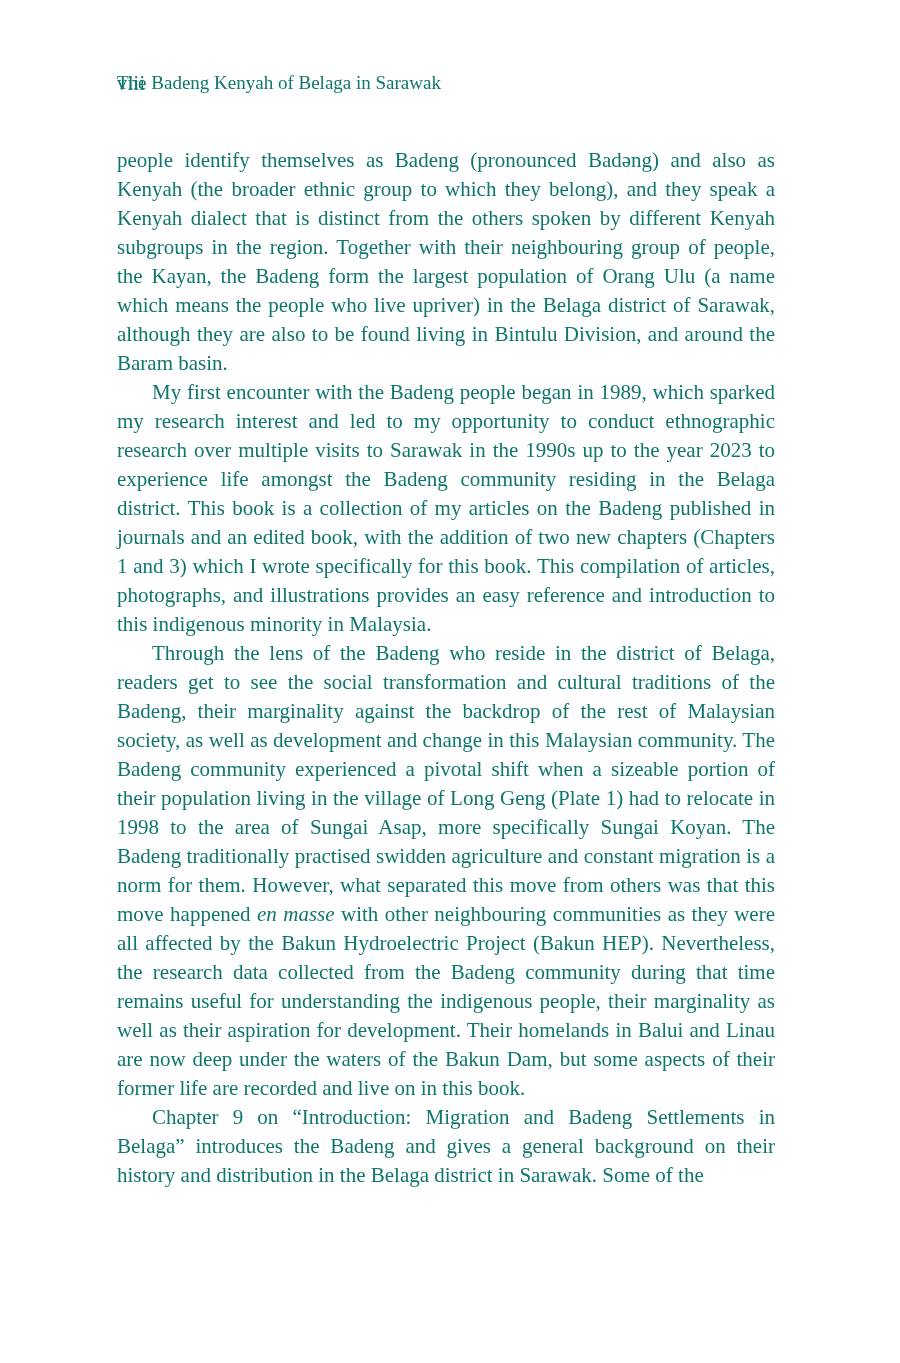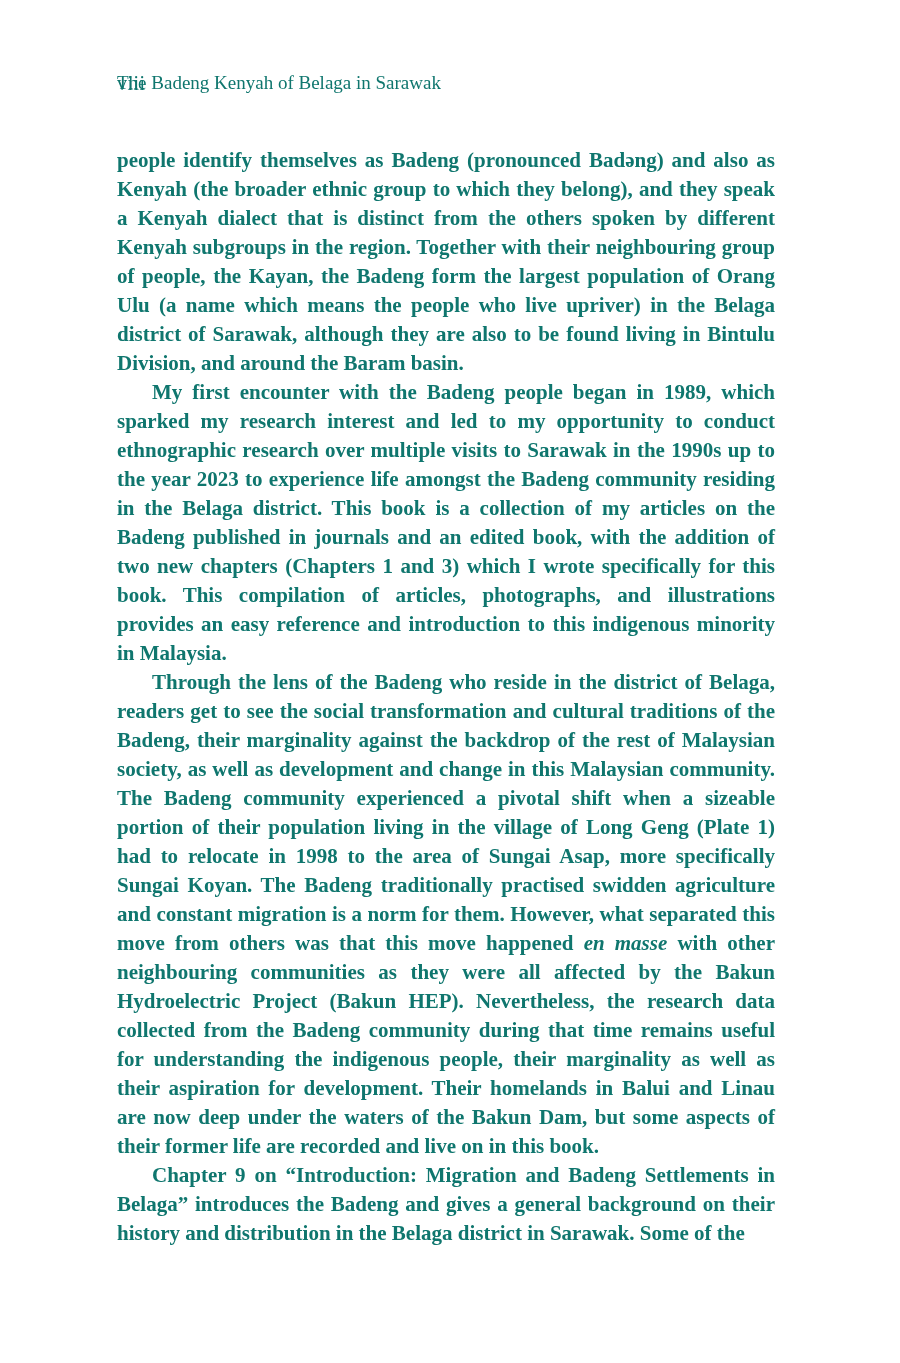--- a/index.html
+++ b/index.html
@@ -41,21 +41,20 @@
     left: 117px;
     width: 658px;
     font-size: 21px;
     line-height: 29px;
     text-align: justify;
     text-justify: inter-word;
   }
   .body-text p {
     margin: 0;
     padding: 0;
-    font-weight: bold;
   }
   .body-text p.indent {
     text-indent: 35px;
   }
   .italic {
     font-style: italic;
   }
 </style>
 </head>
 <body>

